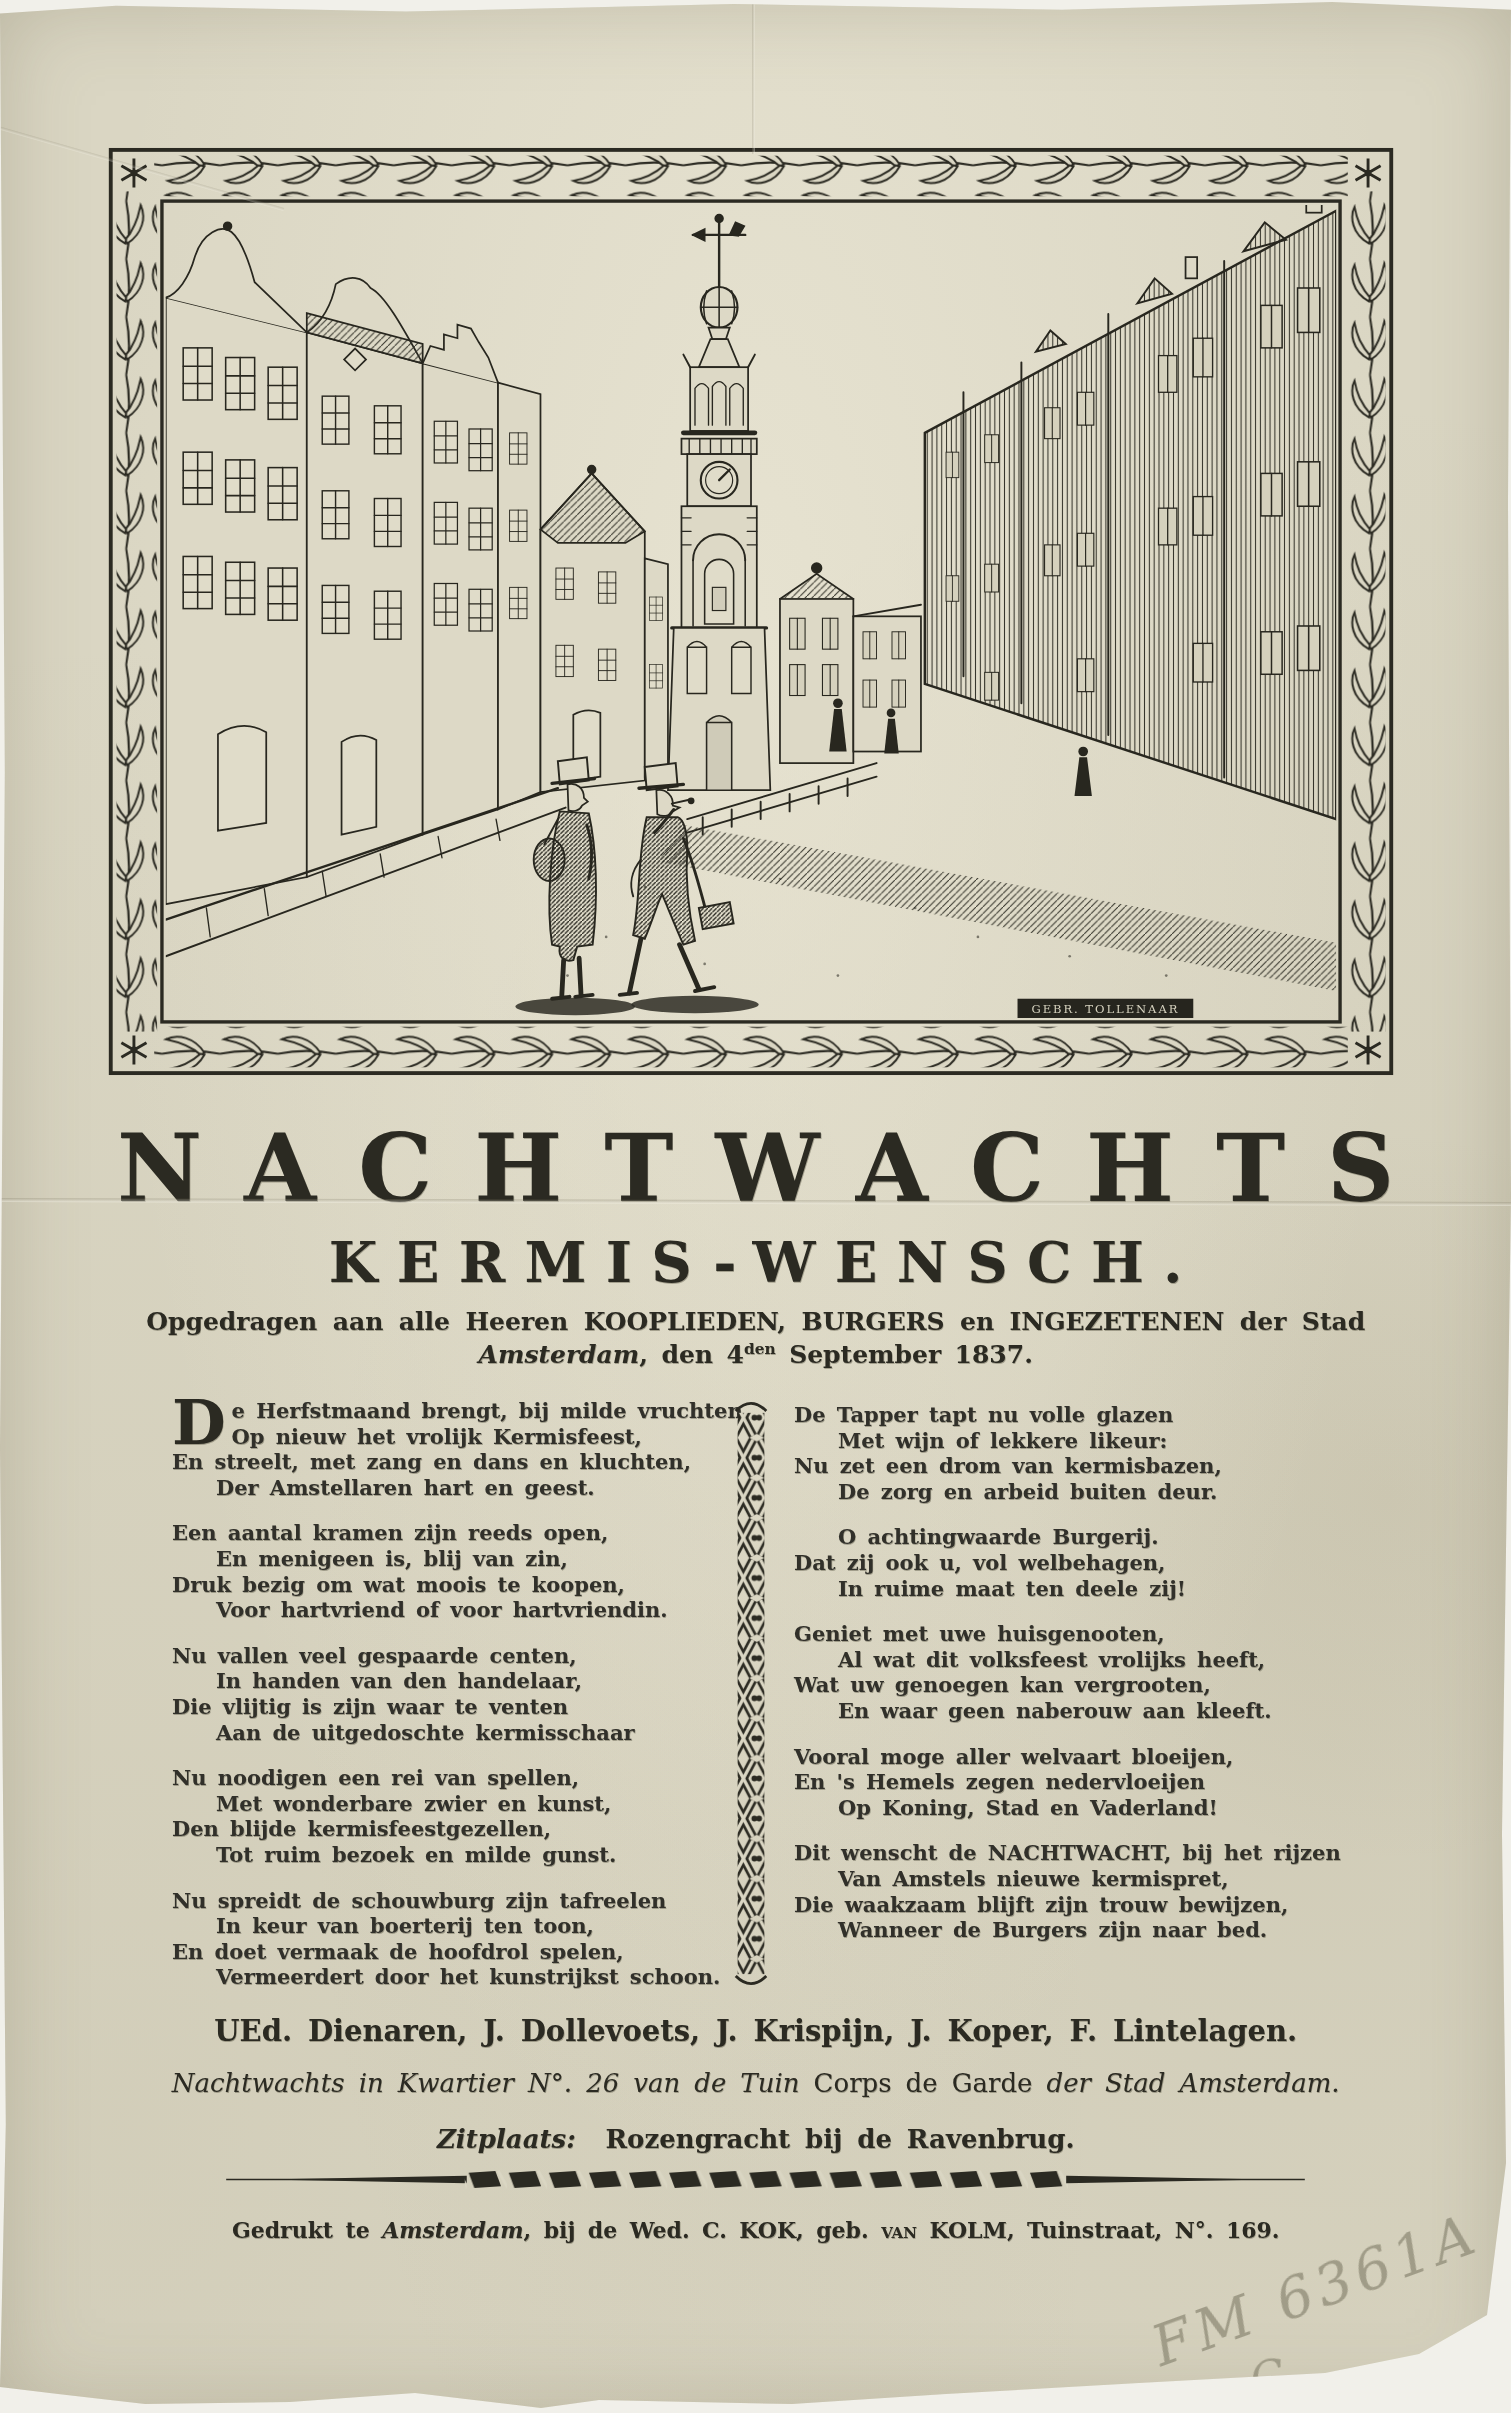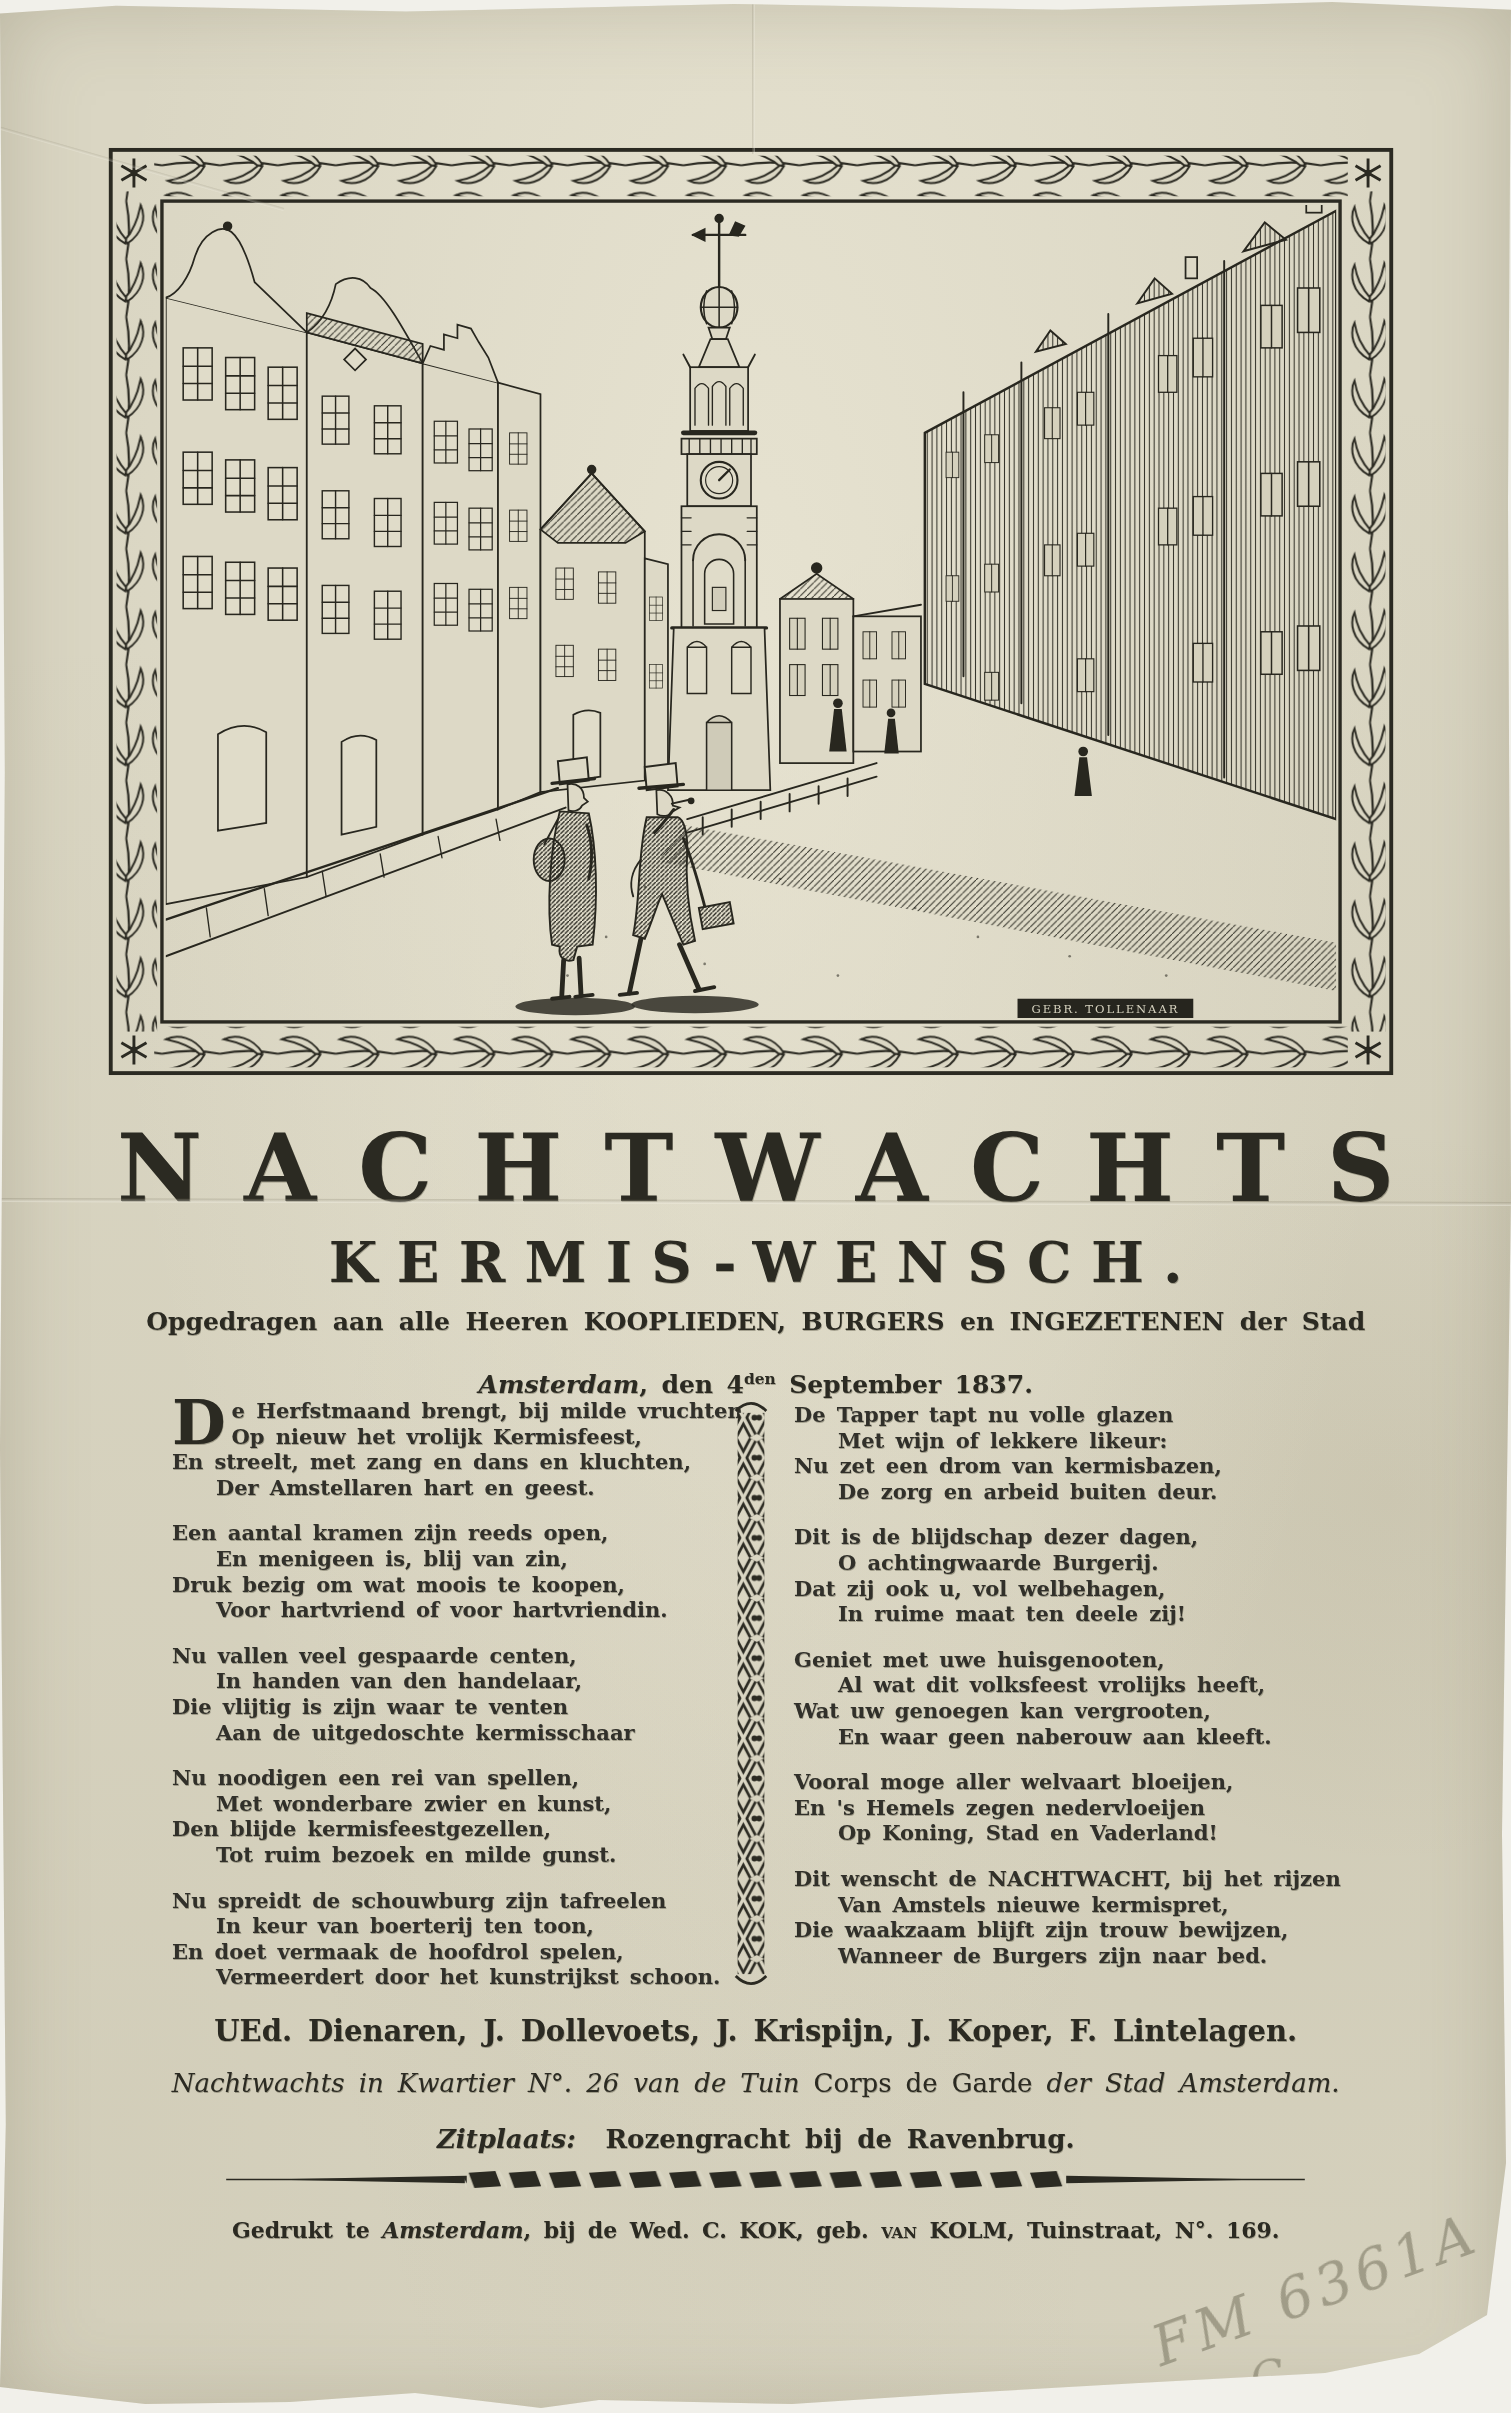--- a/index.html
+++ b/index.html
@@ -26,21 +26,21 @@
   }
   .ink{color:#2b2a22;}
   .ctr{position:absolute;left:9.7px;width:1492px;text-align:center;}
   .distress{text-shadow:0.6px 0.6px 0 rgba(58,54,38,.35);}
 
   .frame-wrap{position:absolute;left:104px;top:143px;width:1294px;height:937px;}
 
   .main-title{top:1122px;font-size:93px;line-height:1;font-weight:bold;letter-spacing:42px;text-indent:42px;text-align:center;}
   .sub-title{top:1234px;font-size:56px;line-height:1;font-weight:bold;letter-spacing:19.3px;text-indent:19.3px;}
   .dedication1{top:1307px;font-size:25px;font-weight:bold;word-spacing:6.8px;}
-  .dedication2{top:1340px;font-size:25px;font-weight:bold;word-spacing:4.8px;margin-top:30px;}
+  .dedication2{top:1340px;font-size:25px;font-weight:bold;word-spacing:4.8px;}
   .dedication2 .city{font-style:italic;}
   .dedication2 sup{font-size:15.4px;}
 
   .poem-col{position:absolute;font-size:21px;font-weight:bold;line-height:25.6px;color:#31302a;word-spacing:3.9px;}
   .poem-col .stanza{margin-bottom:20px;}
   .poem-col .ind{padding-left:44px;}
   .col-left{left:172px;top:1398px;width:579px;}
   .col-right{left:794px;top:1402px;width:599px;}
   .dropcap{float:left;font-size:62px;line-height:46px;padding:1.9px 5.8px 0 0;font-weight:bold;color:#2b2a22;}
 
@@ -388,21 +388,20 @@
   </div>
 
   <div class="poem-col col-right distress">
     <div class="stanza">
       <div class="line">De Tapper tapt nu volle glazen</div>
       <div class="line ind">Met wijn of lekkere likeur:</div>
       <div class="line">Nu zet een drom van kermisbazen,</div>
       <div class="line ind">De zorg en arbeid buiten deur.</div>
     </div>
     <div class="stanza">
-      <div class="line">Dit is de blijdschap dezer dagen,</div>
       <div class="line ind">O achtingwaarde Burgerij.</div>
       <div class="line">Dat zij ook u, vol welbehagen,</div>
       <div class="line ind">In ruime maat ten deele zij!</div>
     </div>
     <div class="stanza">
       <div class="line">Geniet met uwe huisgenooten,</div>
       <div class="line ind">Al wat dit volksfeest vrolijks heeft,</div>
       <div class="line">Wat uw genoegen kan vergrooten,</div>
       <div class="line ind">En waar geen naberouw aan kleeft.</div>
     </div>

